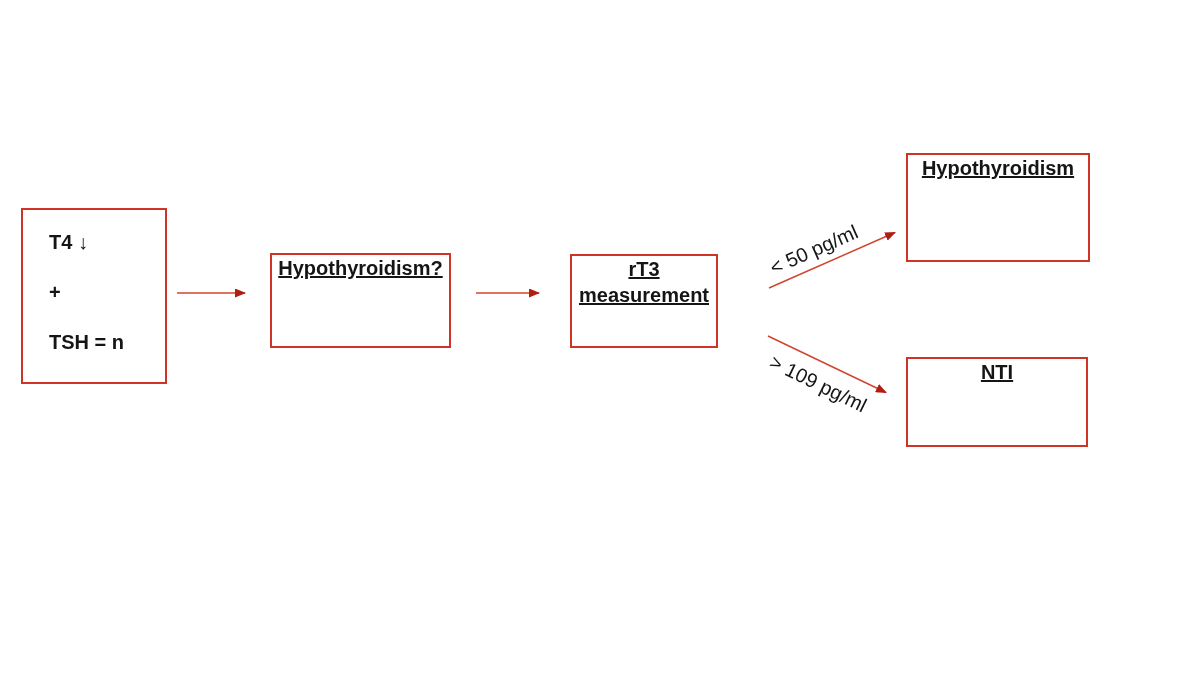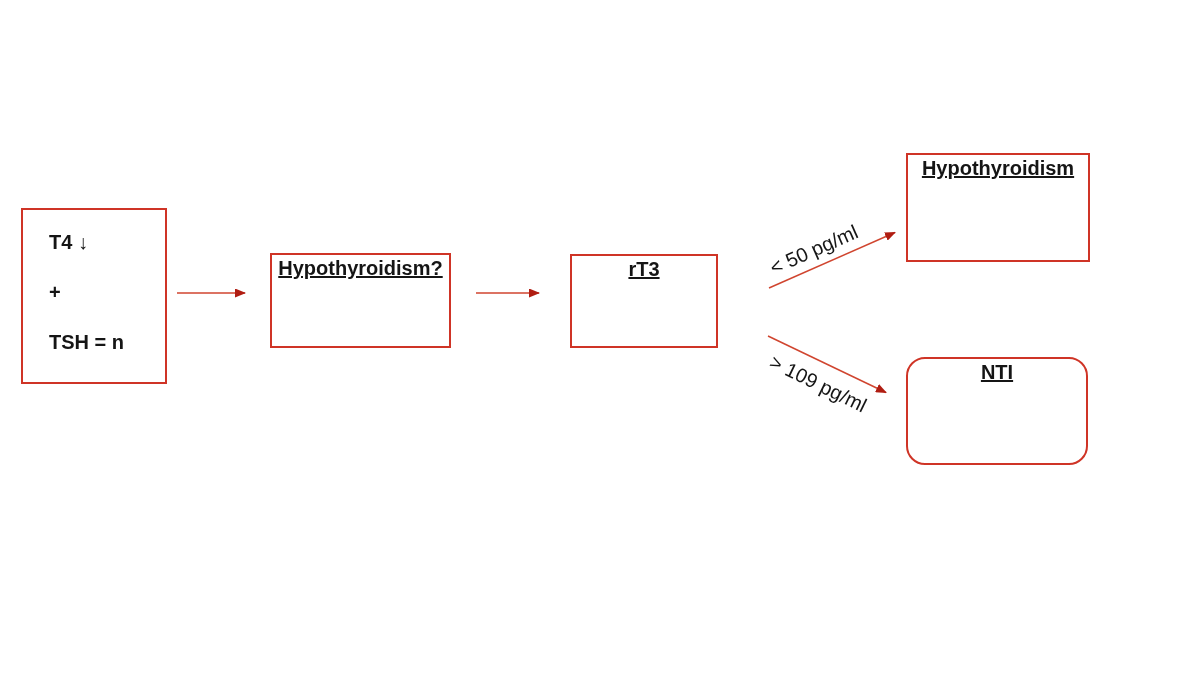--- a/index.html
+++ b/index.html
@@ -68,22 +68,21 @@
   .box-outcome-low {
     left: 906px;
     top: 153px;
     width: 184px;
     height: 109px;
   }
   .box-outcome-high {
     left: 906px;
     top: 357px;
     width: 182px;
-    height: 108px;
-    border-radius: 19px;
+    height: 90px;
   }
   .arrow-label {
     position: absolute;
     color: var(--text-color, #151515);
     font-size: 20px;
     font-weight: 400;
     white-space: nowrap;
   }
   .label-low {
     left: 814px;
@@ -118,20 +117,21 @@
     <div class="box-line">+</div>
     <div class="box-line">TSH = n</div>
   </div>
 
   <div class="box box-question centered">
     <div class="box-line">Hypothyroidism?</div>
   </div>
 
   <div class="box box-measurement centered">
     <div class="box-line">rT3</div>
+    <div class="box-line">measurement</div>
   </div>
 
   <div class="box box-outcome-low centered">
     <div class="box-line">Hypothyroidism</div>
   </div>
 
   <div class="box box-outcome-high centered">
     <div class="box-line">NTI</div>
   </div>
 

